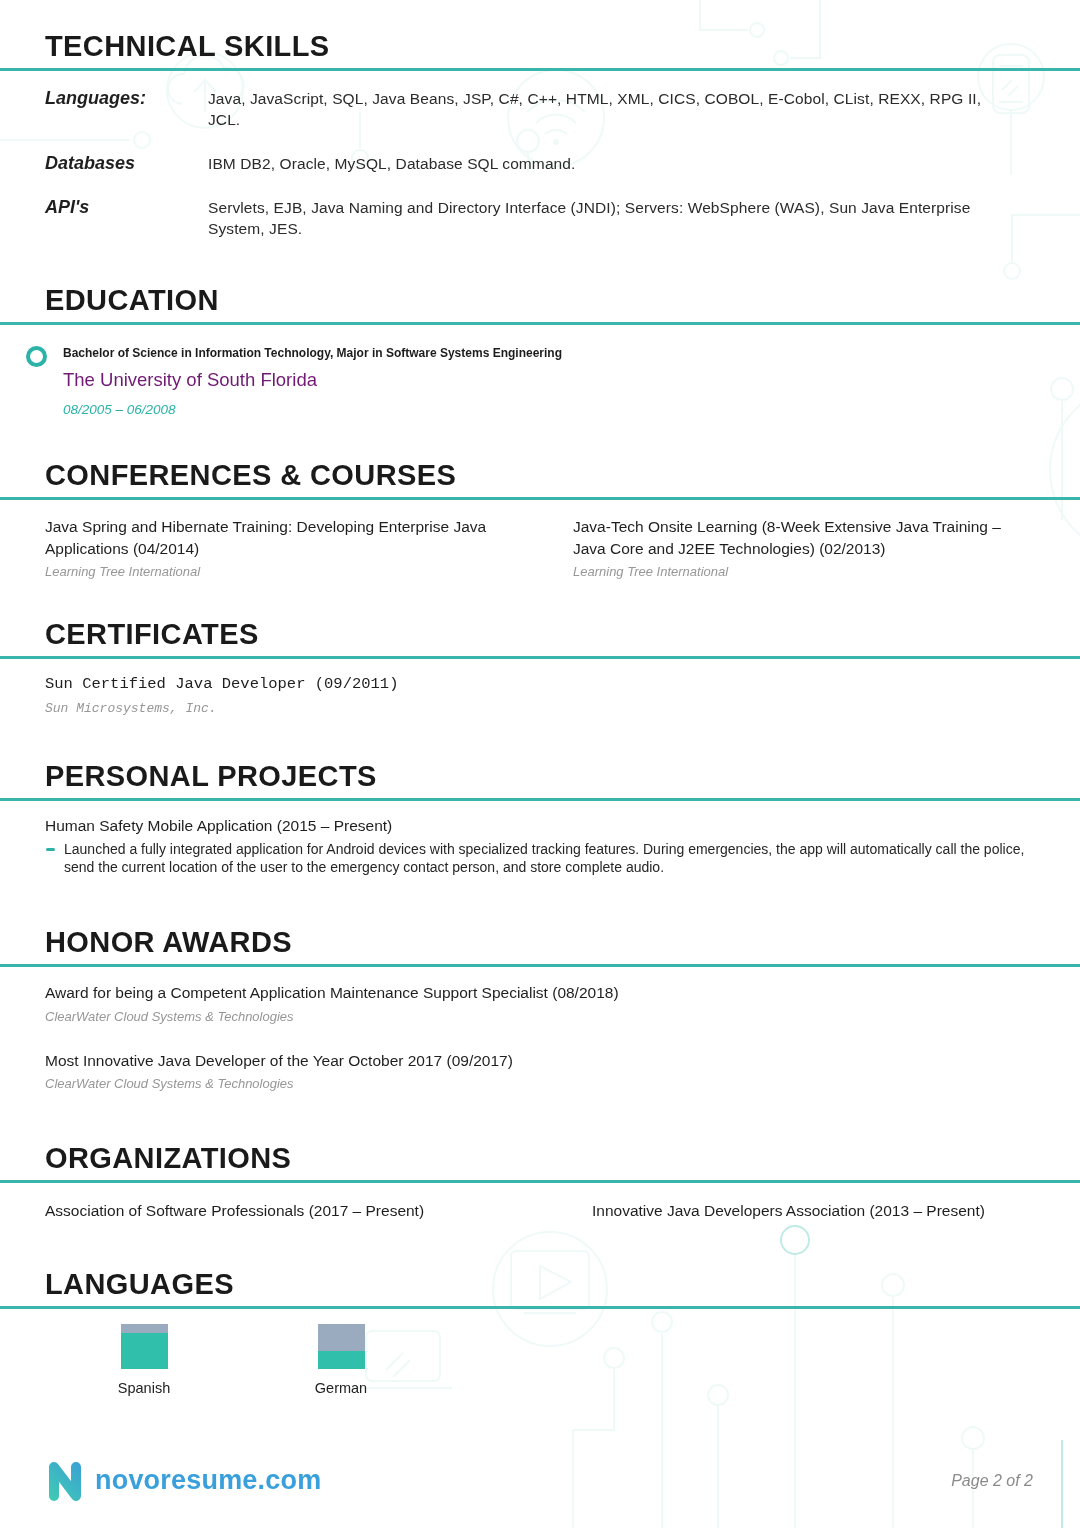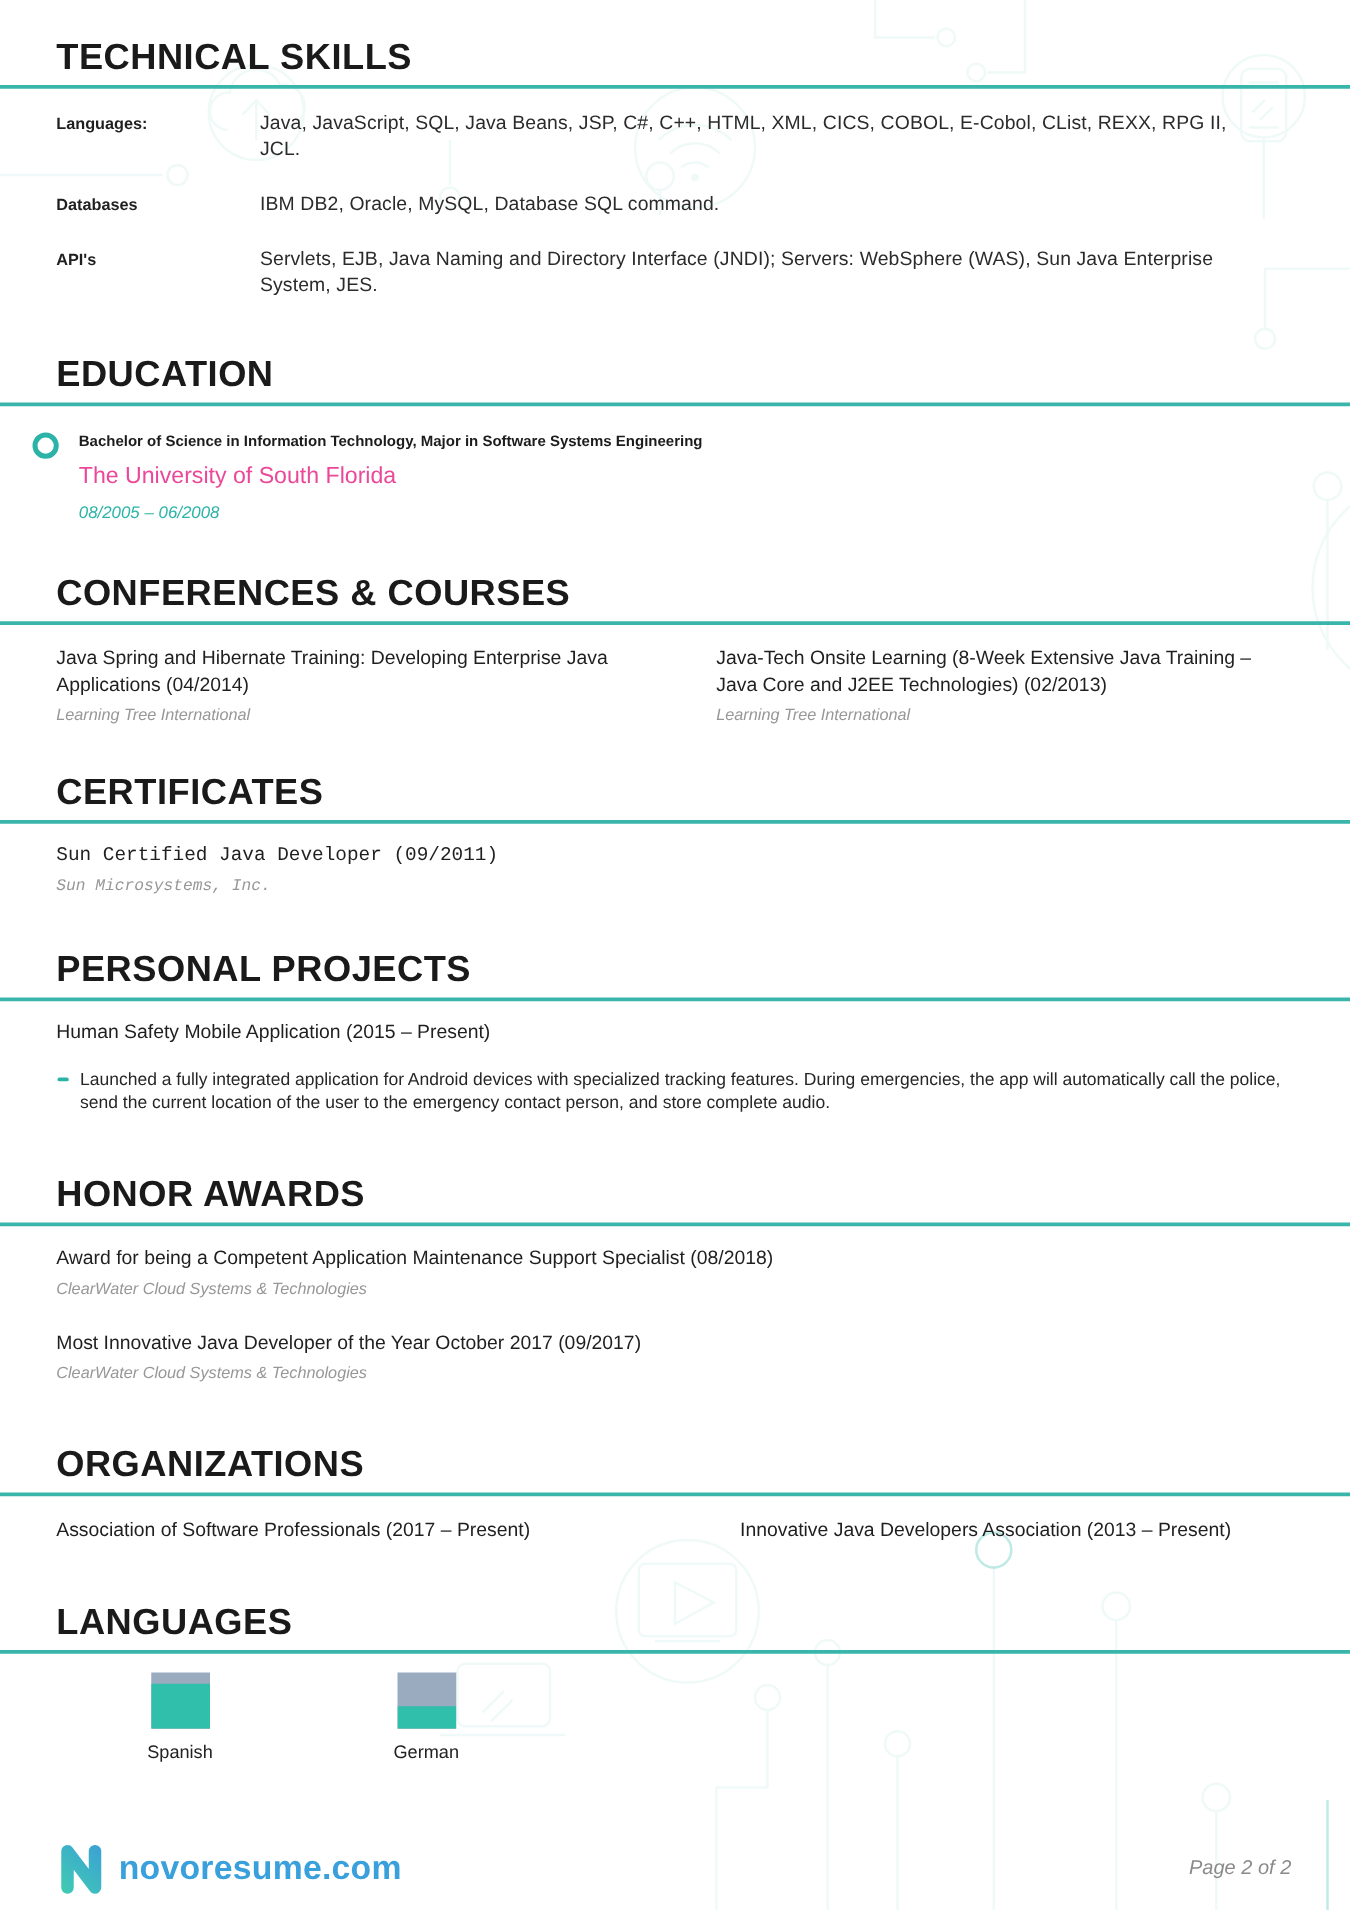--- a/index.html
+++ b/index.html
@@ -10,47 +10,47 @@
   }
   .decor{position:absolute;inset:0;width:1080px;height:1528px;pointer-events:none;}
   .content{position:relative;z-index:1;padding:33px 45px 0 45px;}
 
   .sec-title{margin:0;font-size:29px;font-weight:bold;color:#1a1a1a;letter-spacing:.4px;line-height:27px;}
   .sec-rule{height:3px;background:#39b5ab;margin:8px -45px 0 -45px;}
 
   
   .skill-rows{margin-top:17px;}
   .skill-row{display:flex;margin-bottom:23px;}
-  .skill-label{width:163px;flex-shrink:0;font-weight:bold;font-size:13px;color:#1f1f1f;line-height:21px;}
+  .skill-label{width:163px;flex-shrink:0;font-weight:bold;font-size:18px;color:#1f1f1f;line-height:21px;font-style:italic;}
   .skill-value{max-width:780px;font-size:15.5px;color:#2b2b2b;line-height:21px;letter-spacing:.1px;}
 
   
   .sec-education{margin-top:48px;}
   .edu-entry{position:relative;padding-left:18px;margin-top:16px;}
   .timeline-ring{position:absolute;left:-19px;top:5px;width:13px;height:13px;border:4px solid #2bb3a7;border-radius:50%;background:#fff;}
   .degree{font-size:12px;font-weight:bold;color:#1c1c1c;line-height:24px;}
-  .school{font-size:18.5px;color:#ec4899;line-height:24px;margin-top:3px;}
+  .school{font-size:18.5px;color:#701a75;line-height:24px;margin-top:3px;}
   .date-range{font-size:13.5px;font-style:italic;color:#2bb3a7;margin-top:9px;line-height:17px;}
 
   
   .item-name{font-size:15.5px;color:#1f1f1f;line-height:21.5px;max-width:465px;}
   .item-name.wide{max-width:990px;}
   .item-org{font-size:13px;font-style:italic;color:#979797;line-height:16px;margin-top:5px;}
 
   .sec-conferences{margin-top:44px;}
   .two-col{display:flex;margin-top:16px;}
   .two-col .col{width:528px;flex-shrink:0;}
   .two-col .col:last-child{width:auto;flex:1;}
 
   .sec-certificates{margin-top:41px;}
   .cert-item{margin-top:15px;font-family:Liberation Mono, monospace;}
 
   .sec-projects{margin-top:46px;}
   .project-name{margin-top:14px;font-size:15.5px;color:#1f1f1f;line-height:21.5px;}
-  .project-bullet{display:flex;margin-top:19px;}
+  .project-bullet{display:flex;margin-top:5px;}
   .bullet-dash{width:9px;height:3px;border-radius:2px;background:#2bb3a7;flex-shrink:0;margin:7px 9px 0 1px;}
   .bullet-text{font-size:14px;color:#262626;line-height:17.5px;max-width:975px;}
 
   .sec-awards{margin-top:53px;}
   .award-item{margin-top:15px;}
   .award-item + .award-item{margin-top:25px;}
 
   .sec-orgs{margin-top:53px;}
   .org-row{display:flex;margin-top:17px;gap:19px;}
   .org-row .col{width:528px;flex-shrink:0;}

